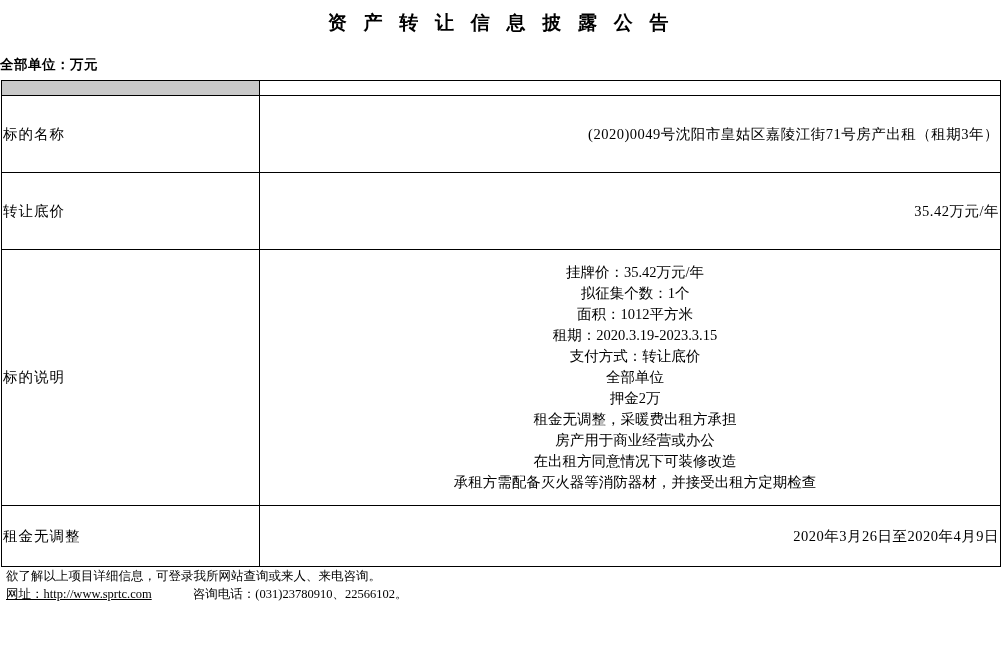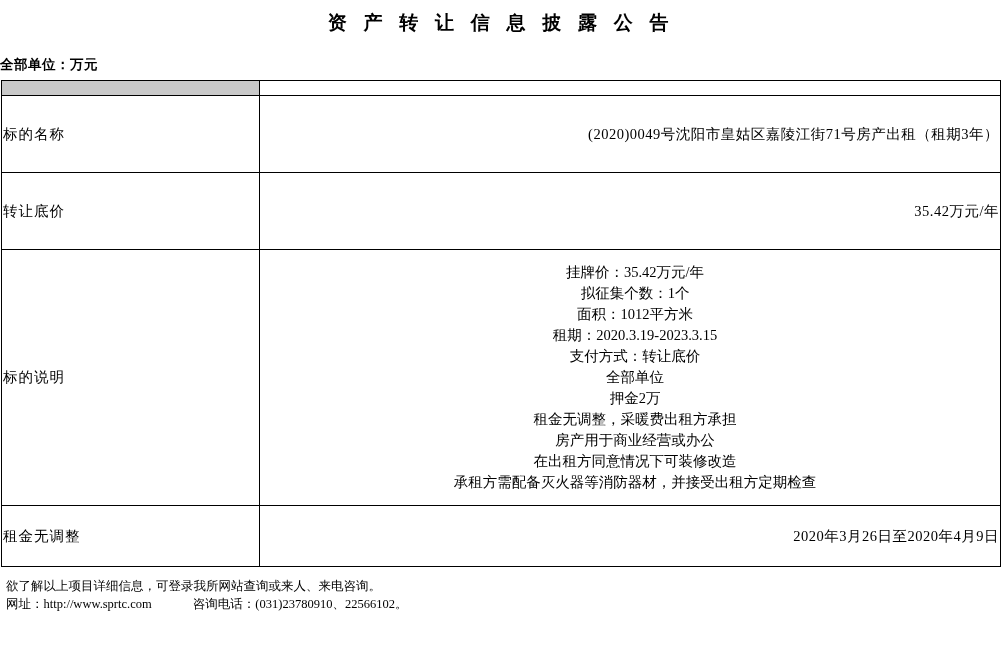--- a/index.html
+++ b/index.html
@@ -76,28 +76,28 @@
     font-size: 14.5px;
     line-height: 21px;
   }
   .row-name td { height: 74px; }
   .row-price td { height: 74px; margin-top: 16px; }
   .row-time td { height: 58px; }
   .desc-lines div {
     white-space: pre;
   }
   .footer {
-    margin-top: 10px;
     padding-left: 6px;
     font-size: 12.5px;
     line-height: 18px;
     font-family: "Liberation Serif", "DejaVu Serif", serif;
   }
   .footer .mono {
     font-family: "Liberation Serif", "DejaVu Serif", serif;
+    text-decoration: underline;
   }
   .footer-row3 span.phone {
     margin-left: 38px;
   }
 </style>
 </head>
 <body>
 
 <div class="page">
 

